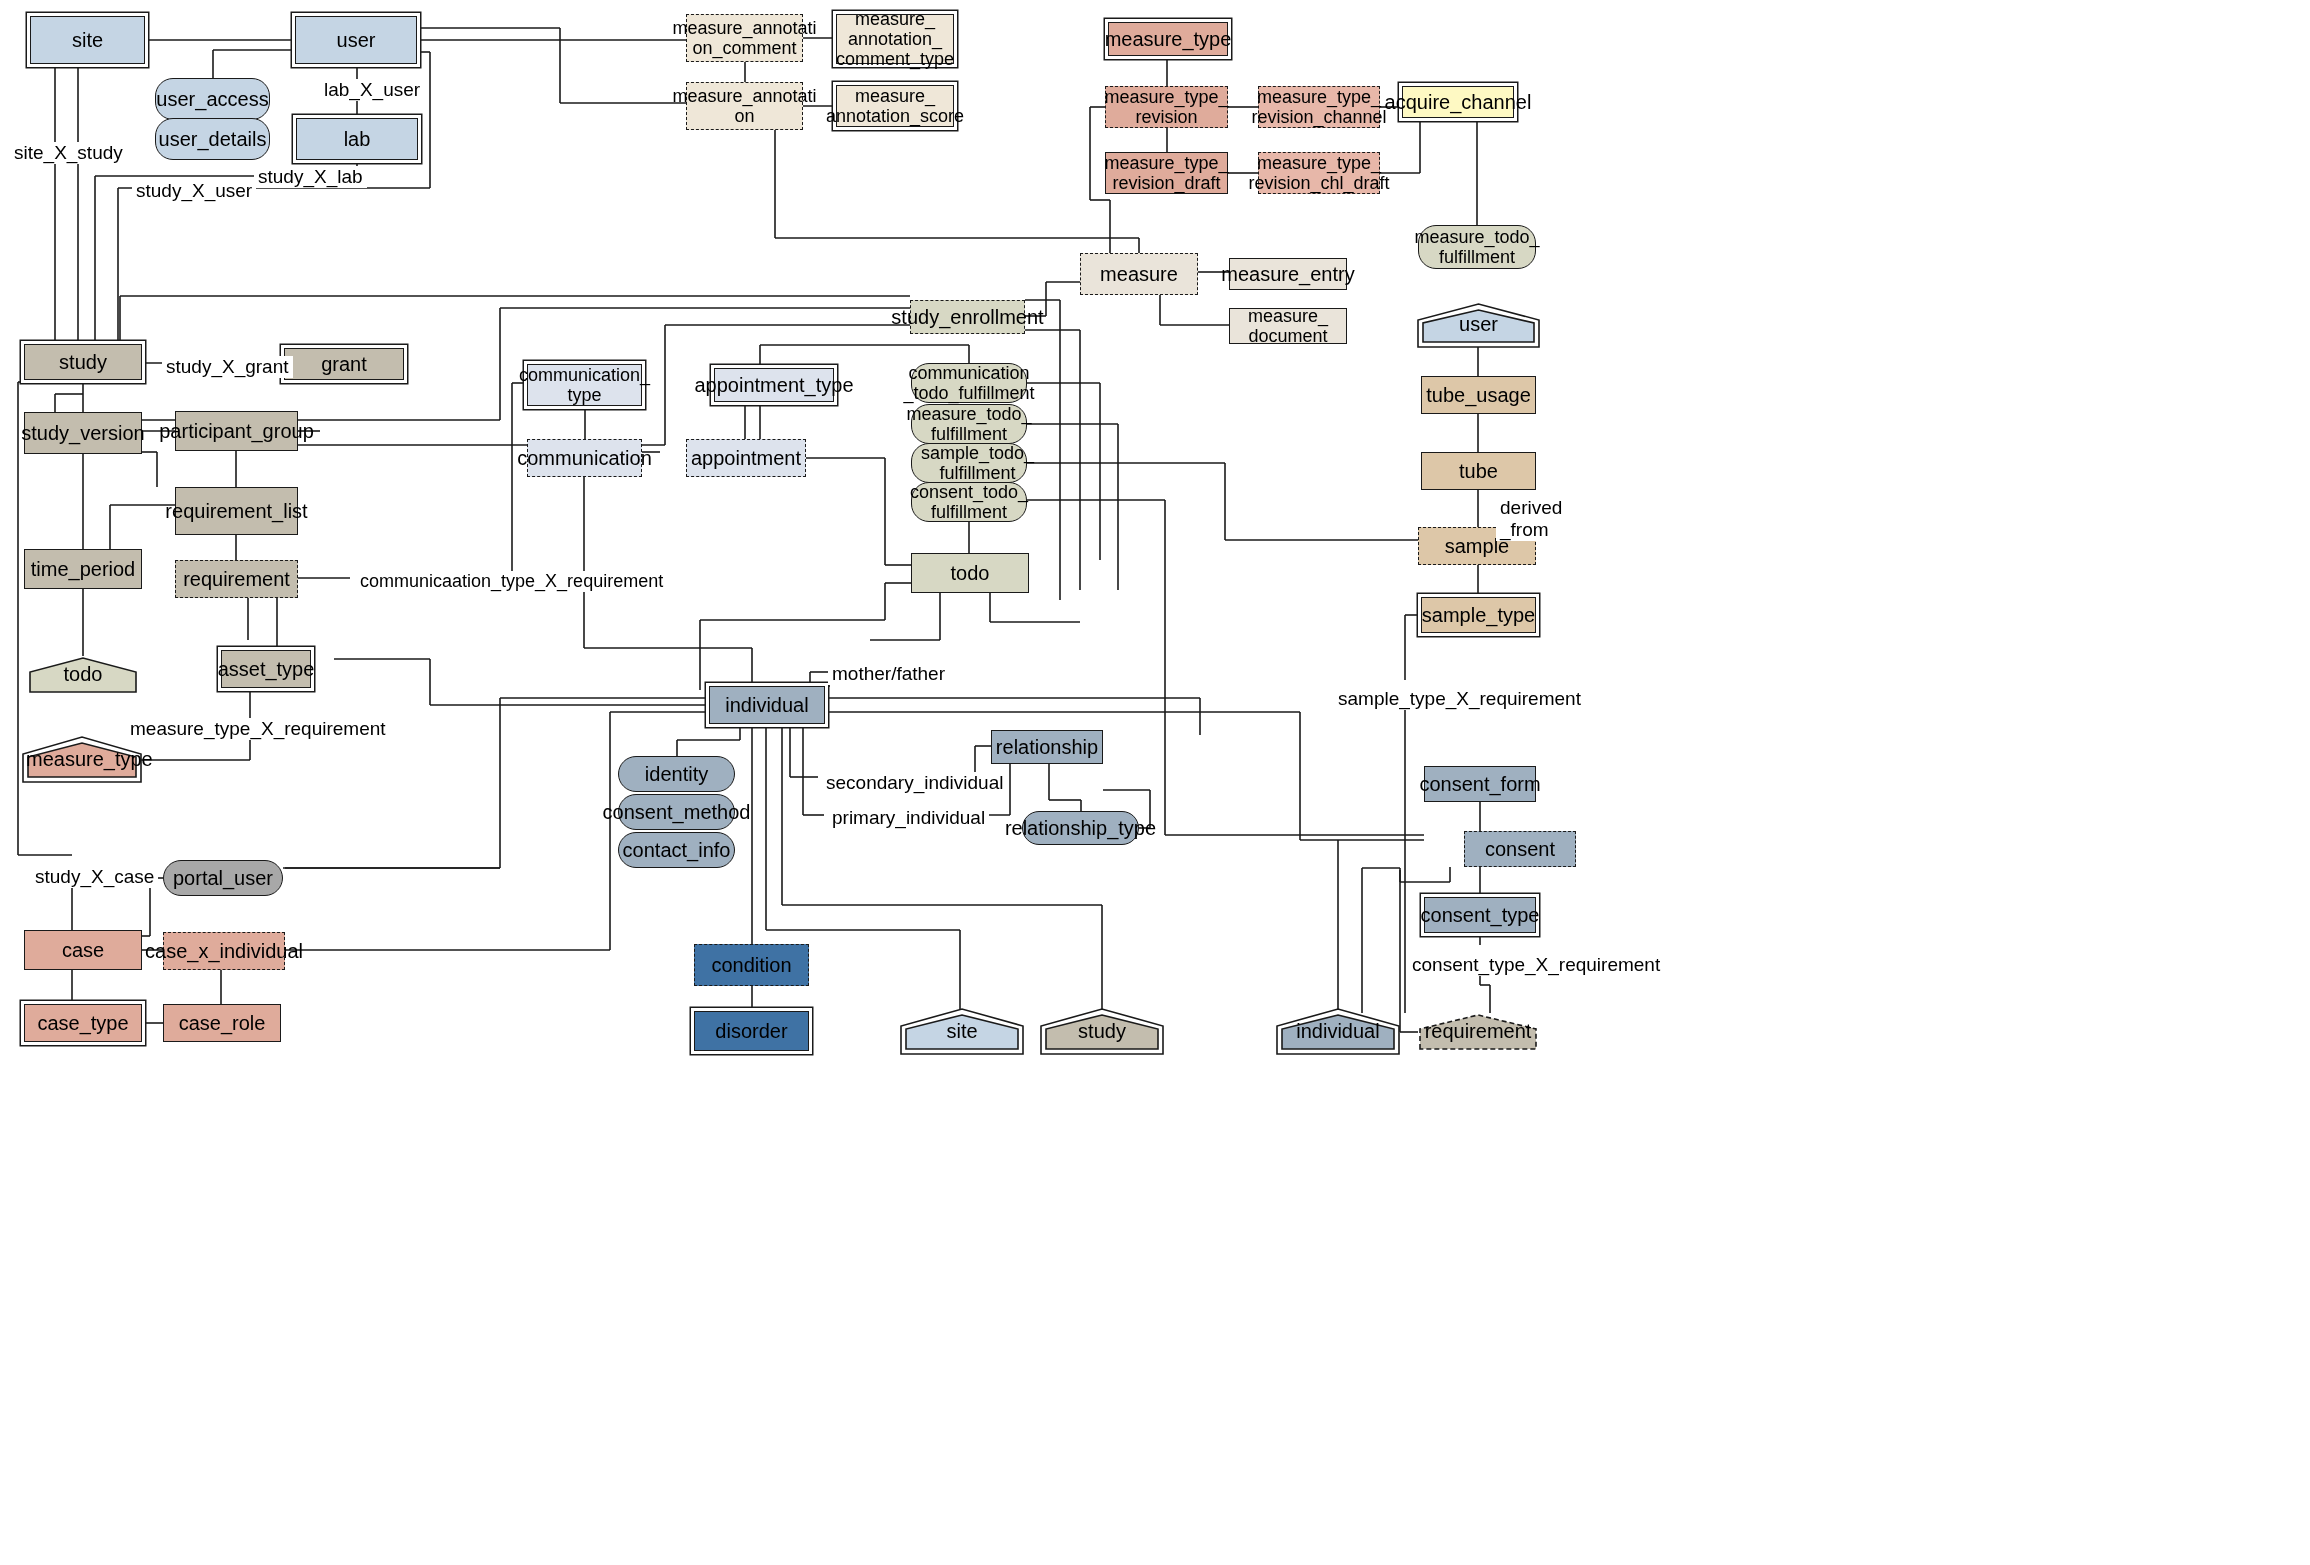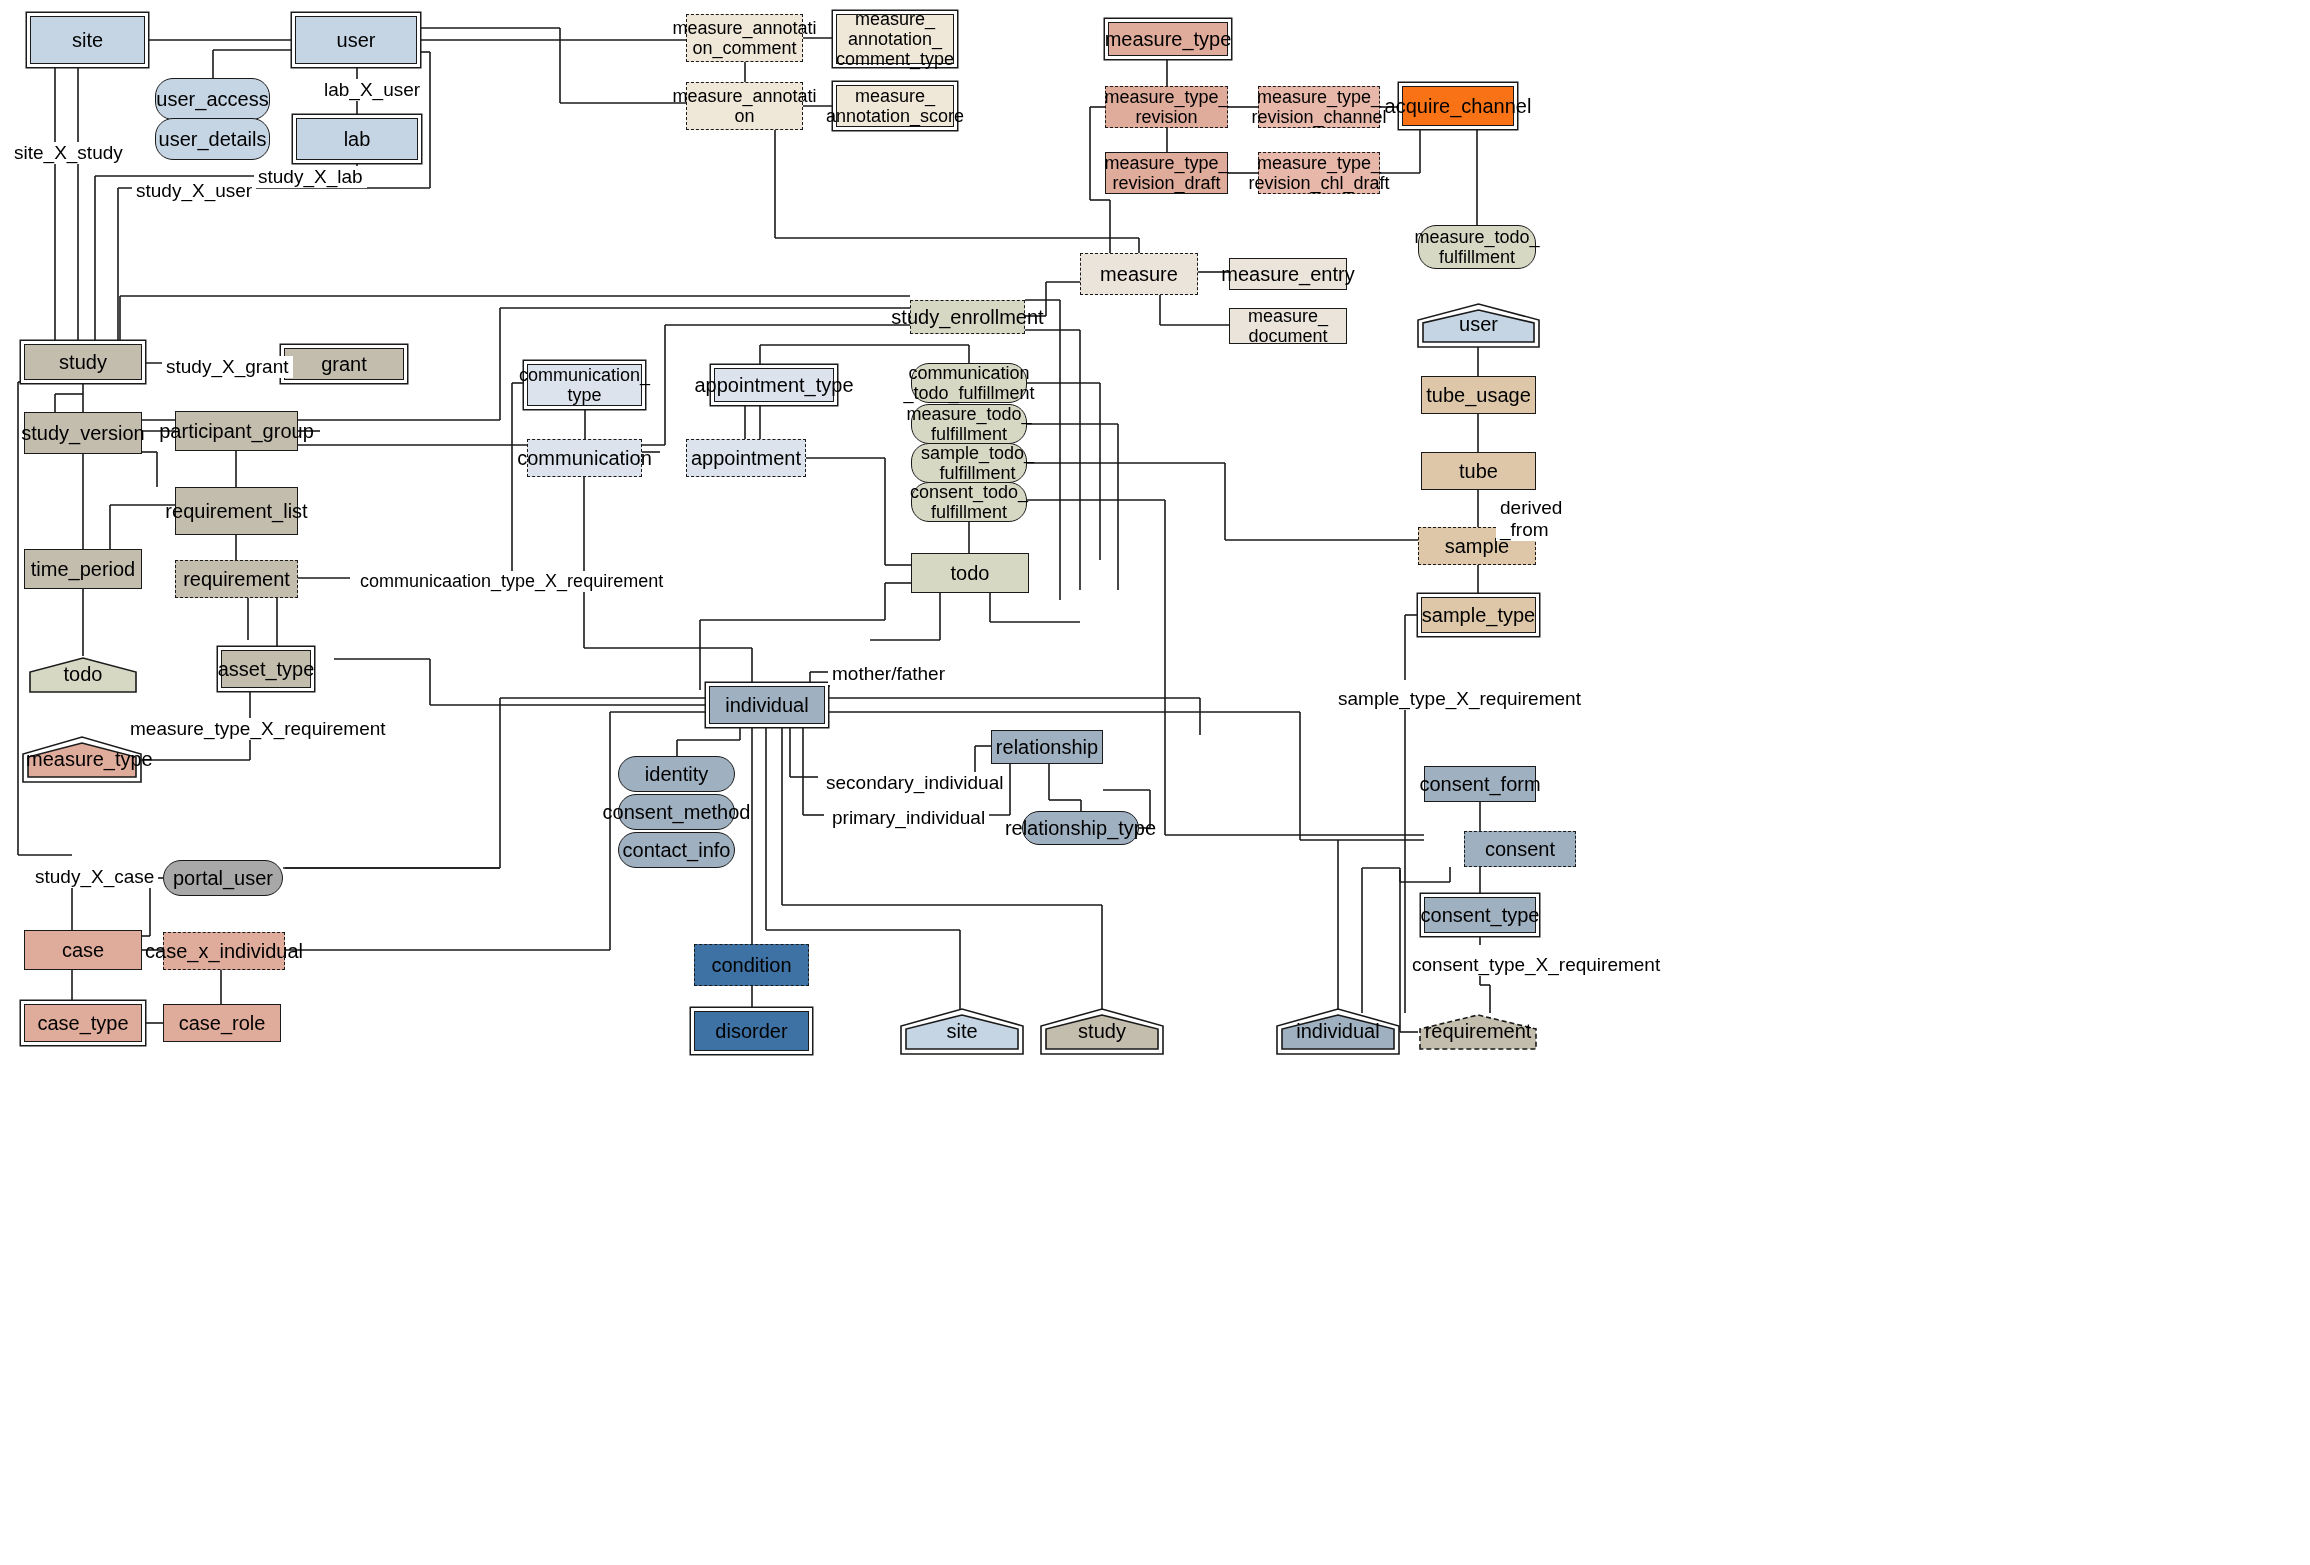--- a/index.html
+++ b/index.html
@@ -299,21 +299,21 @@
         <span style="white-space: pre-line;">measure_type</span>
       </div>
       <div class="ent b-dash" style="left: 1105px; top: 86px; width: 123px; height: 42px; background: rgb(223, 171, 155); font-size: 18px;">
         <span style="white-space: pre-line;">measure_type_
 revision</span>
       </div>
       <div class="ent b-dash" style="left: 1258px; top: 86px; width: 122px; height: 42px; background: rgb(231, 183, 169); font-size: 18px;">
         <span style="white-space: pre-line;">measure_type_
 revision_channel</span>
       </div>
-      <div class="ent b-double" style="left: 1402px; top: 86px; width: 112px; height: 40px; background: #f97316;">
+      <div class="ent b-double" style="left: 1402px; top: 86px; width: 112px; height: 32px; background: #fef9c3;">
         <span style="white-space: pre-line;">acquire_channel</span>
       </div>
       <div class="ent b-solid" style="left: 1105px; top: 152px; width: 123px; height: 42px; background: rgb(223, 171, 155); font-size: 18px;">
         <span style="white-space: pre-line;">measure_type_
 revision_draft</span>
       </div>
       <div class="ent b-dash" style="left: 1258px; top: 152px; width: 122px; height: 42px; background: rgb(231, 183, 169); font-size: 18px;">
         <span style="white-space: pre-line;">measure_type_
 revision_chl_draft</span>
       </div>

